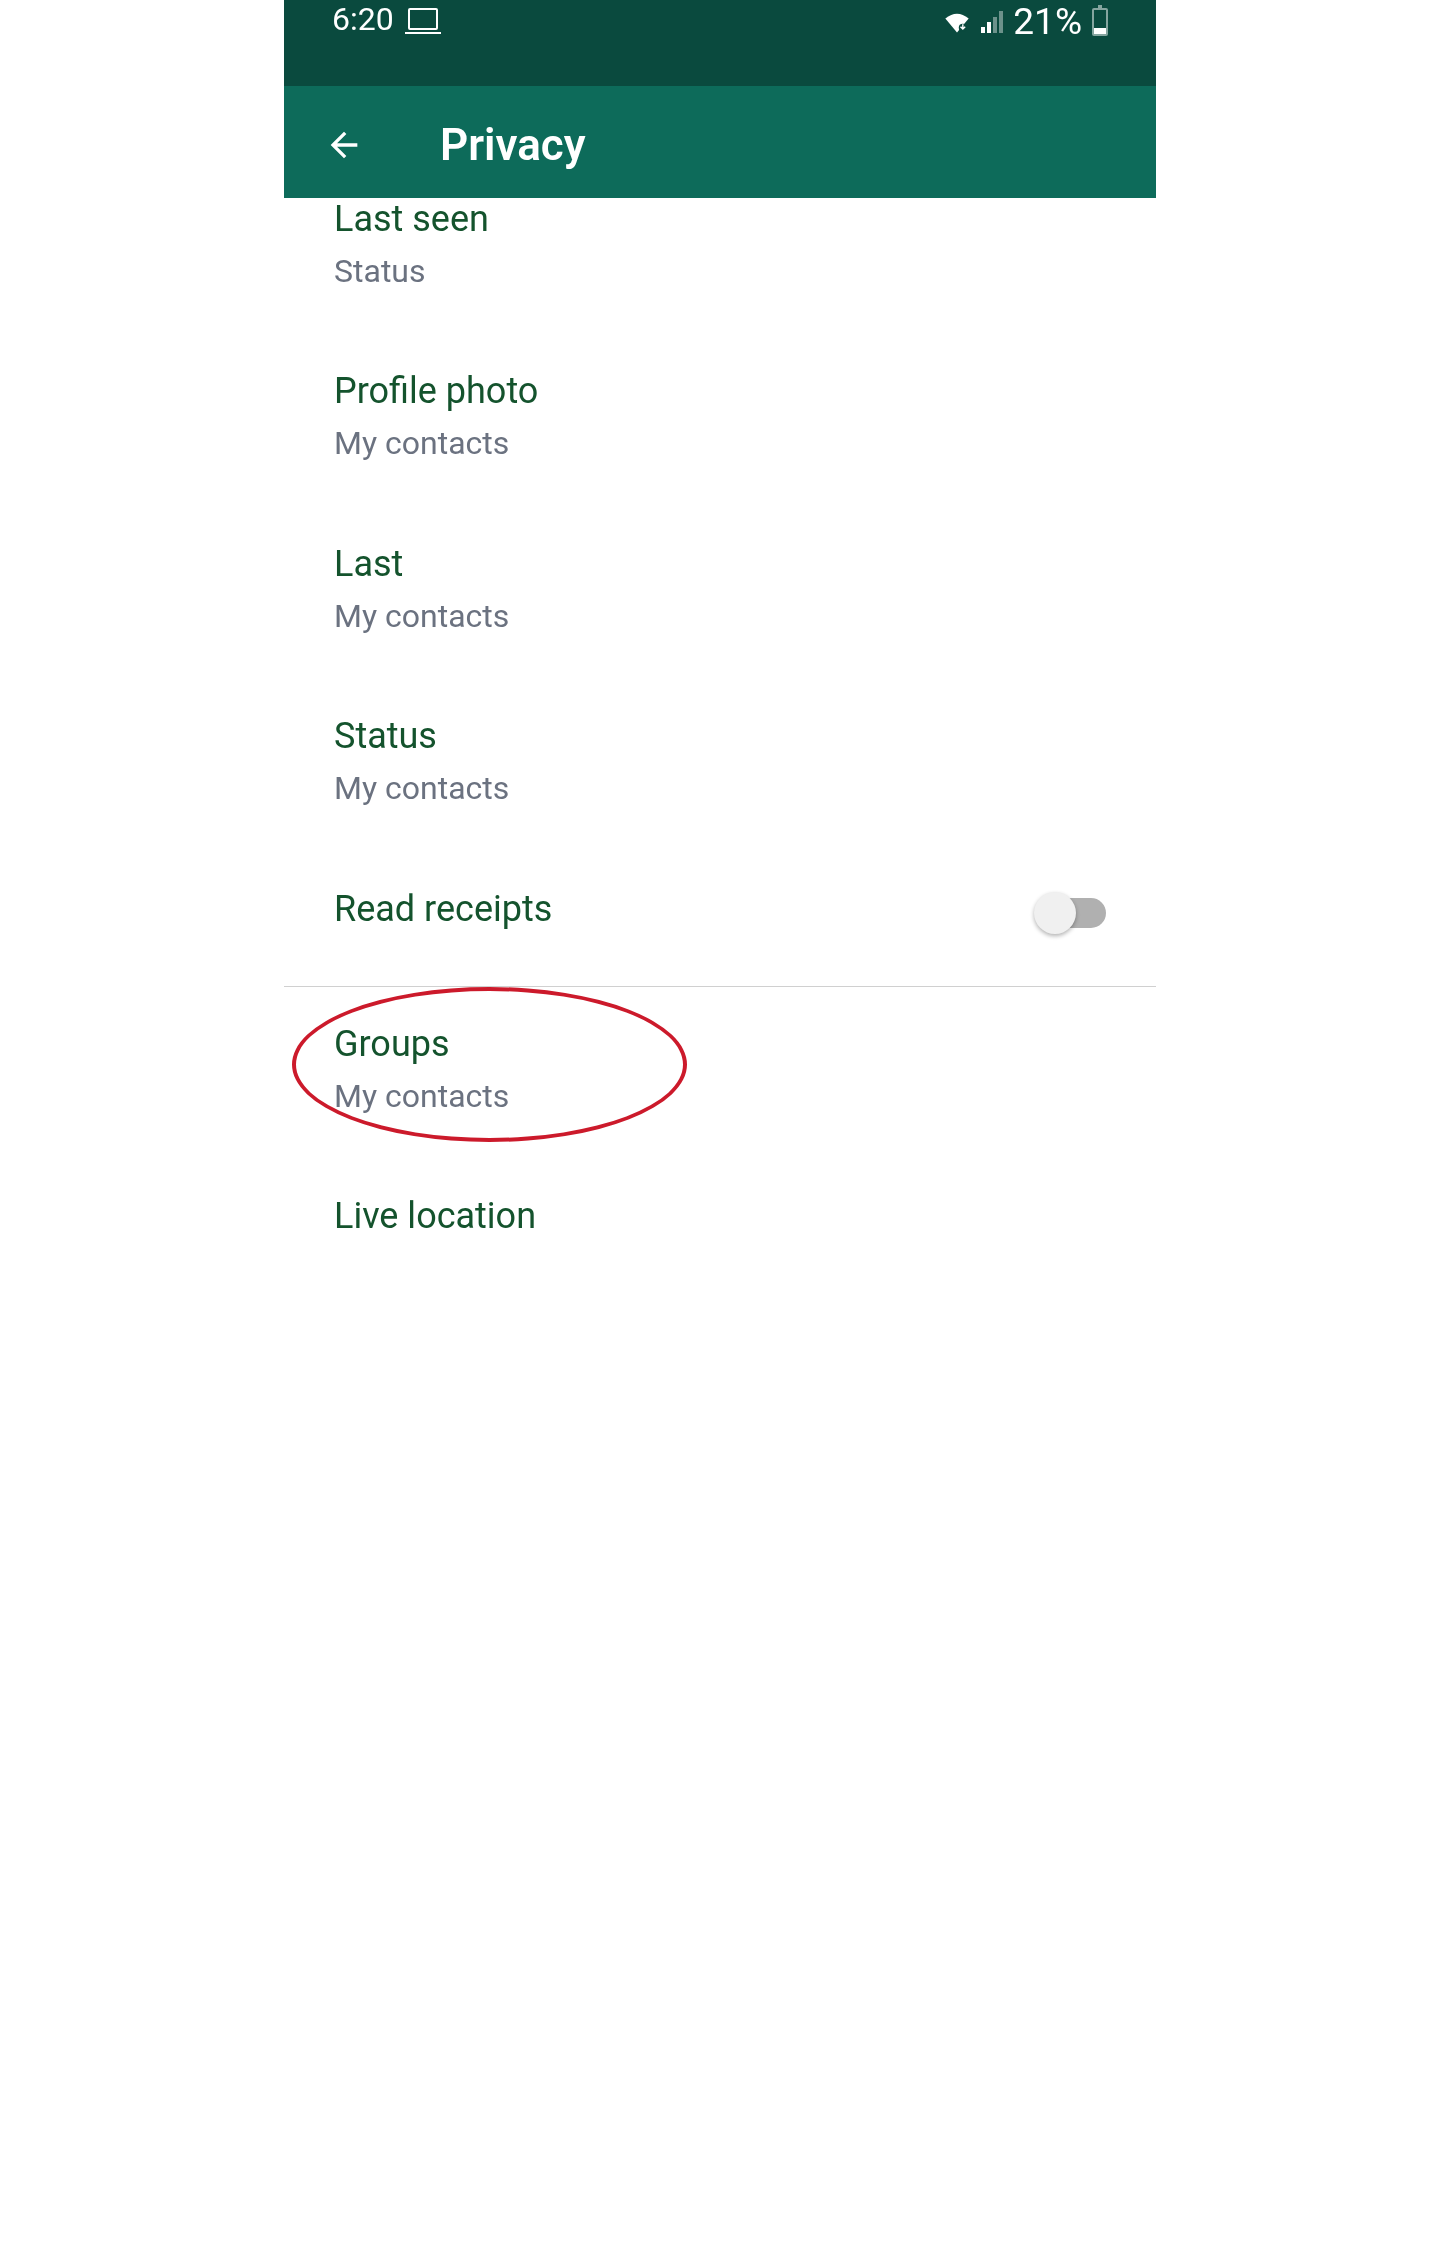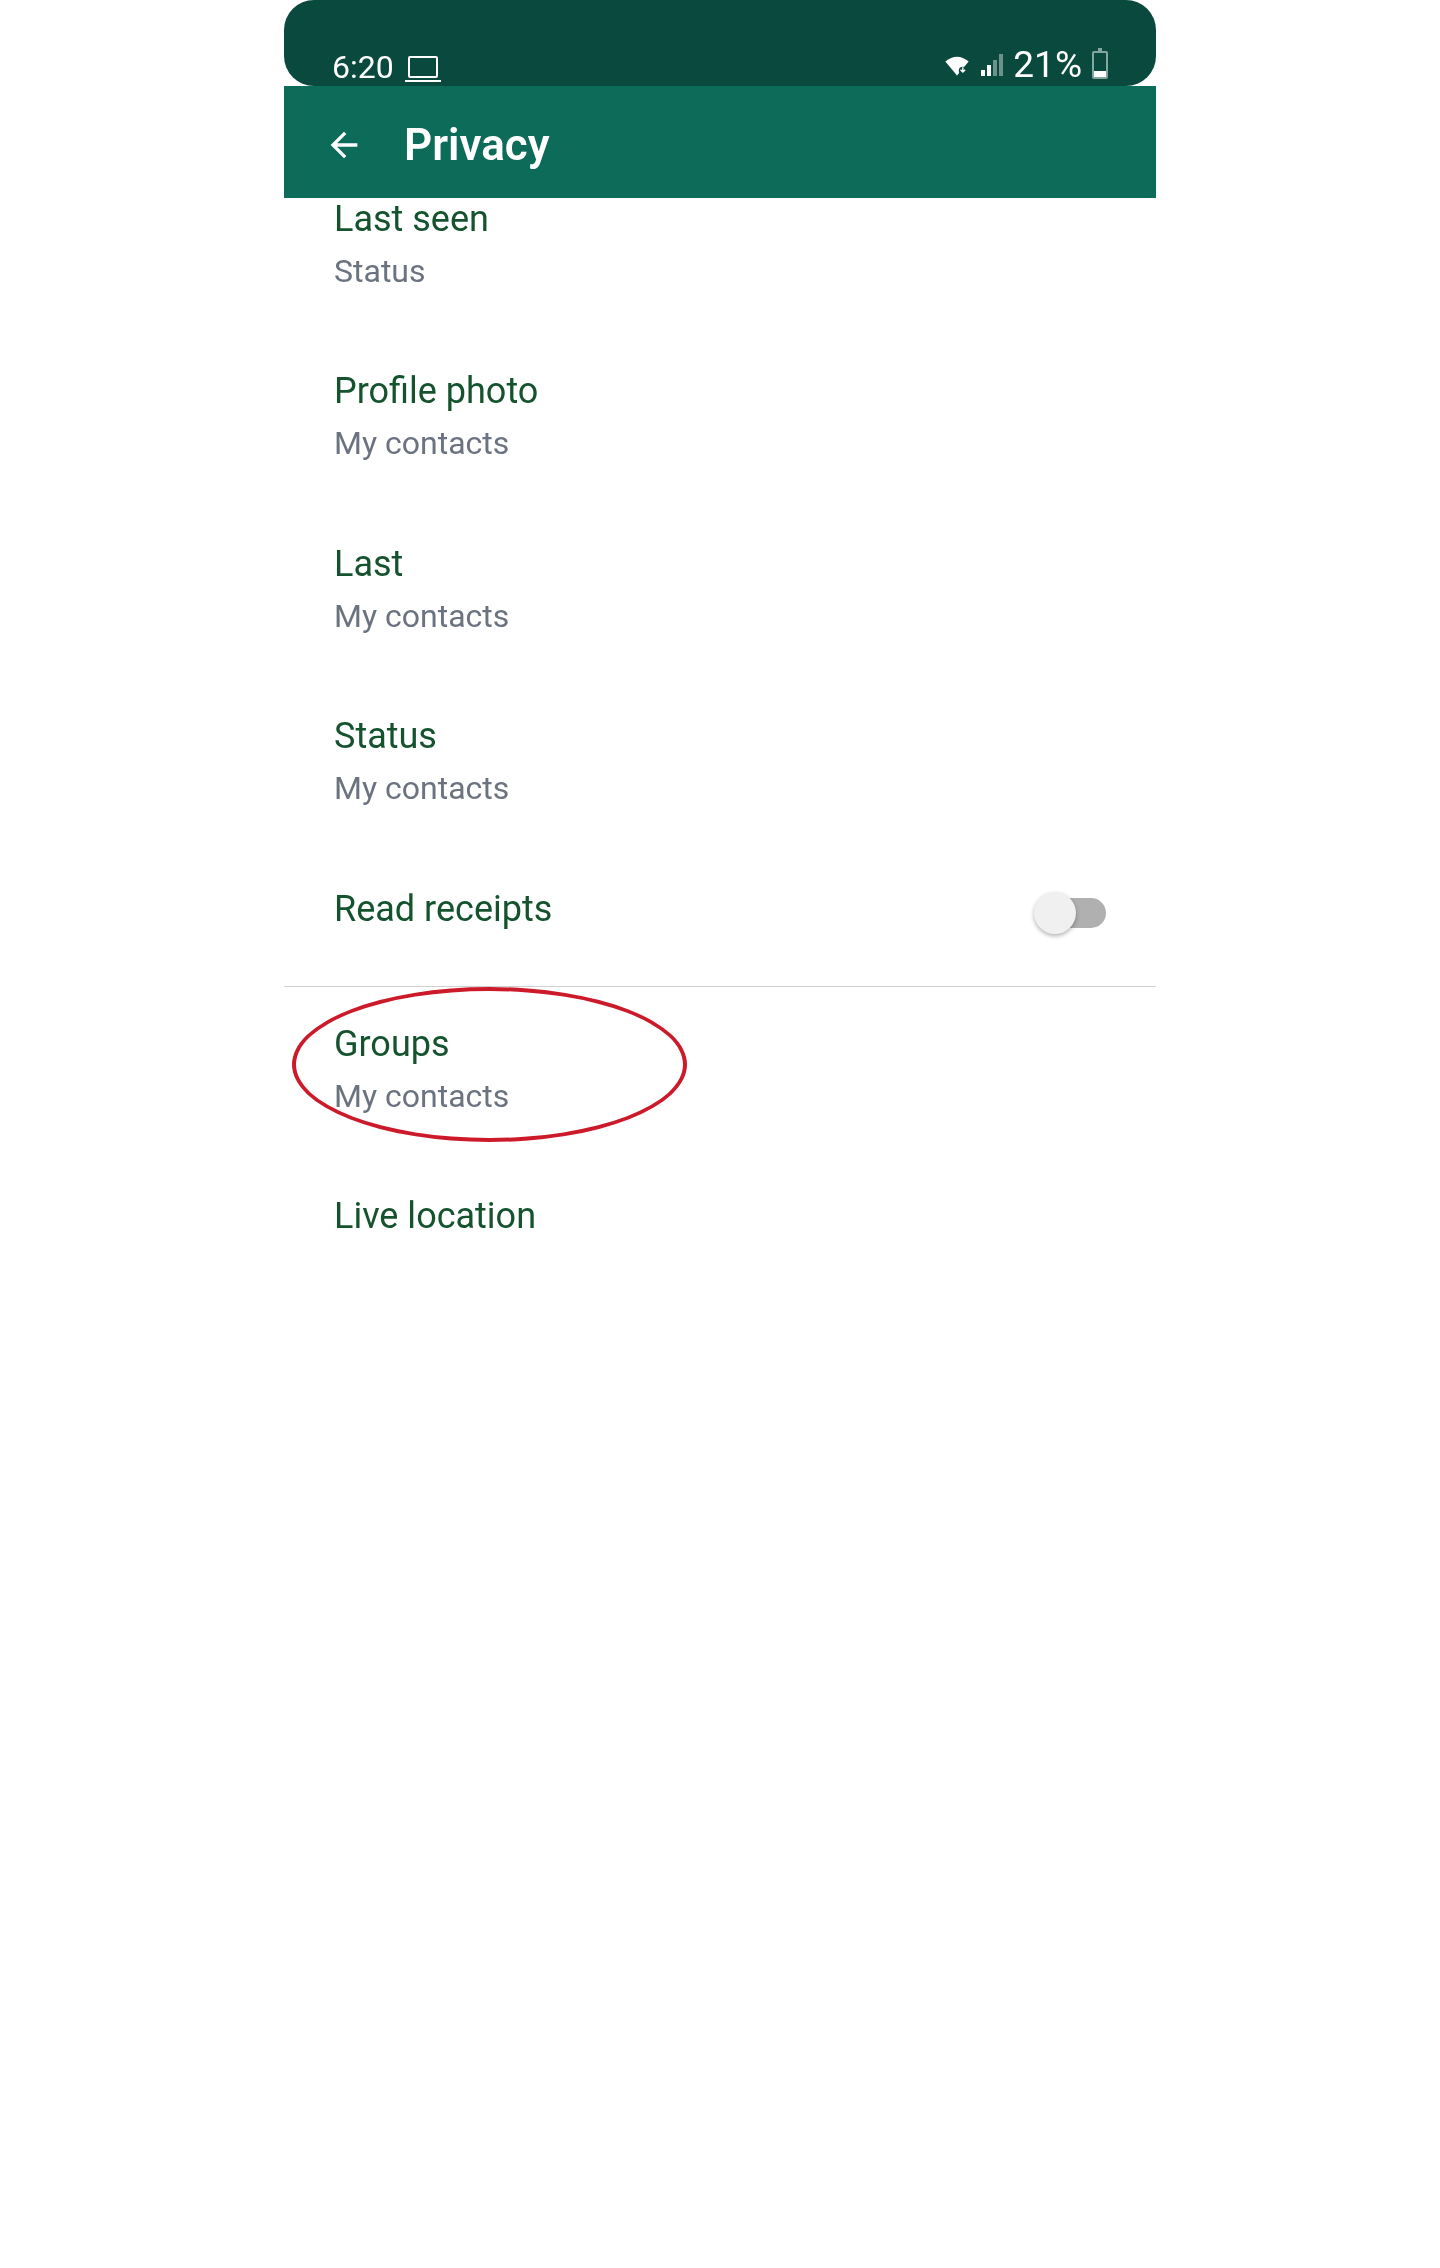--- a/index.html
+++ b/index.html
@@ -10,25 +10,24 @@
     body {
       font-family: -apple-system, BlinkMacSystemFont, 'Segoe UI', Roboto, Helvetica, Arial, sans-serif;
       background: #ffffff;
       width: 872px;
       margin: 0 auto;
     }
     .status-bar {
       background: #0a4a3e;
       height: 86px;
       display: flex;
-      align-items: flex-end;
+      align-items: flex-start;
       justify-content: space-between;
       padding: 0 48px 0 48px;
       color: #ffffff;
-      border-radius: 30px;
     }
     .status-left {
       display: flex;
       align-items: center;
       gap: 14px;
     }
     .status-time {
       font-size: 32px;
       font-weight: 400;
     }
@@ -102,21 +101,21 @@
       width: 100%;
       height: 21%;
       background: #ffffff;
     }
     .app-bar {
       background: #0d6b5a;
       height: 118px;
       display: flex;
       align-items: center;
       padding: 0 40px;
-      gap: 40px;
+      gap: 76px;
     }
     .back-button {
       width: 40px;
       height: 40px;
       display: flex;
       align-items: center;
       justify-content: center;
       cursor: pointer;
     }
     .back-button svg {

